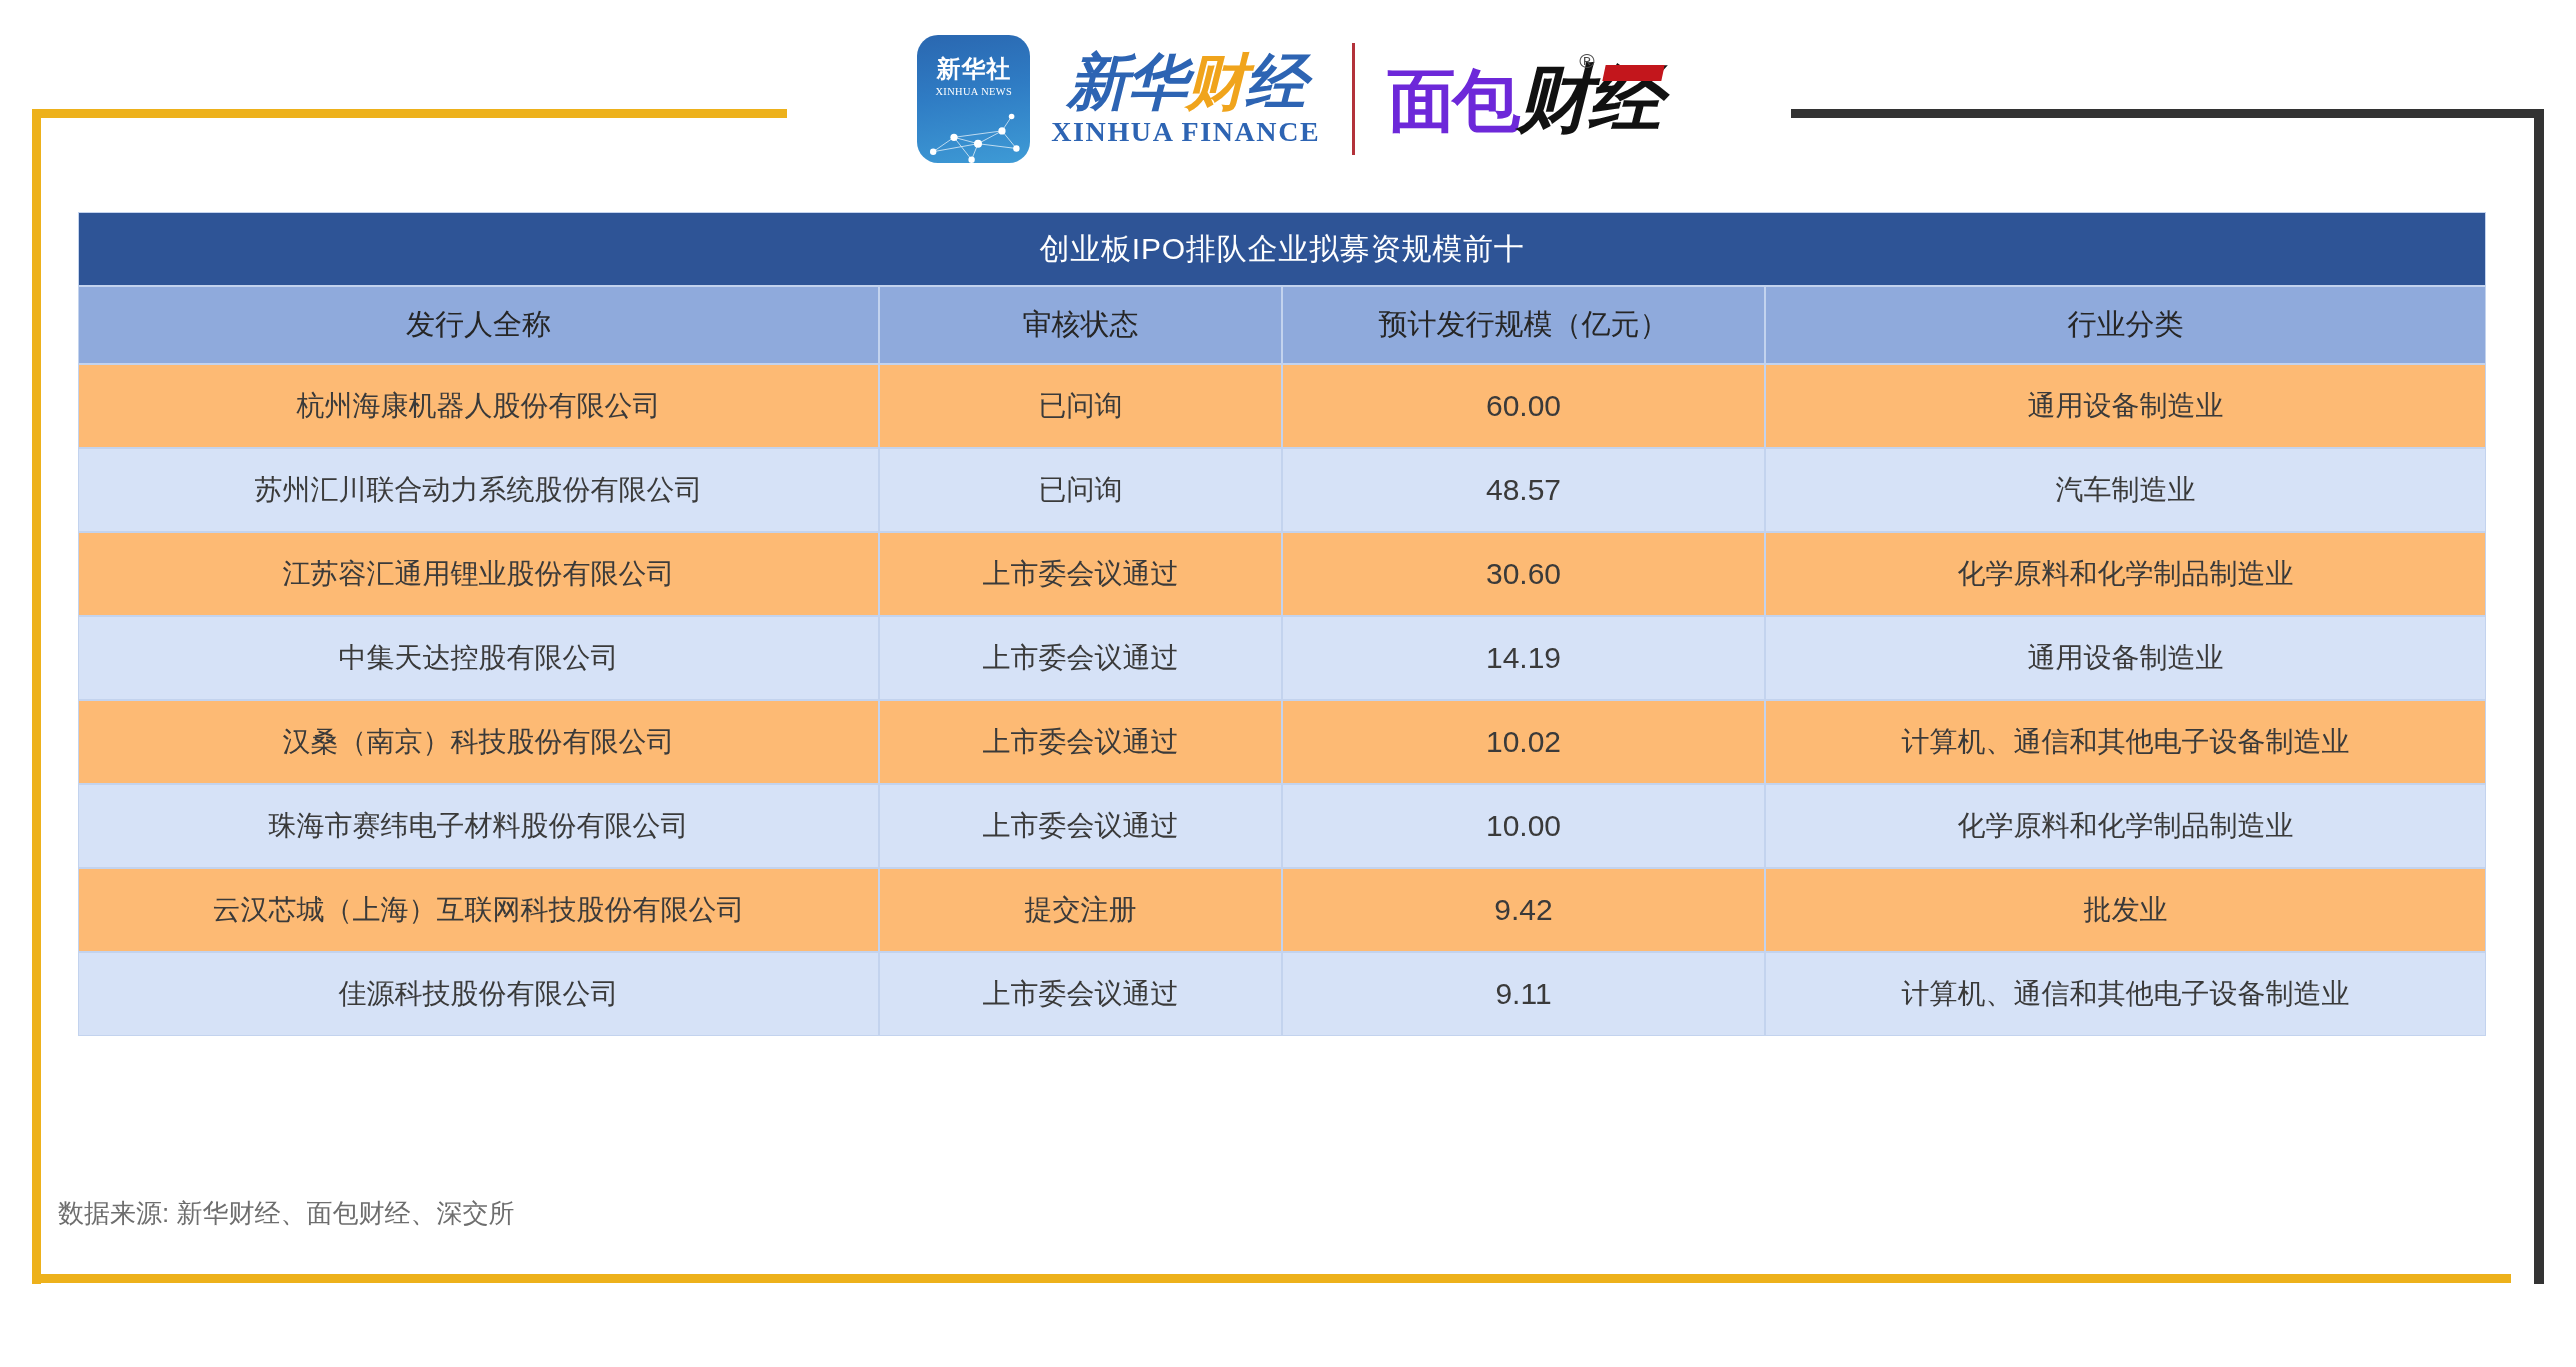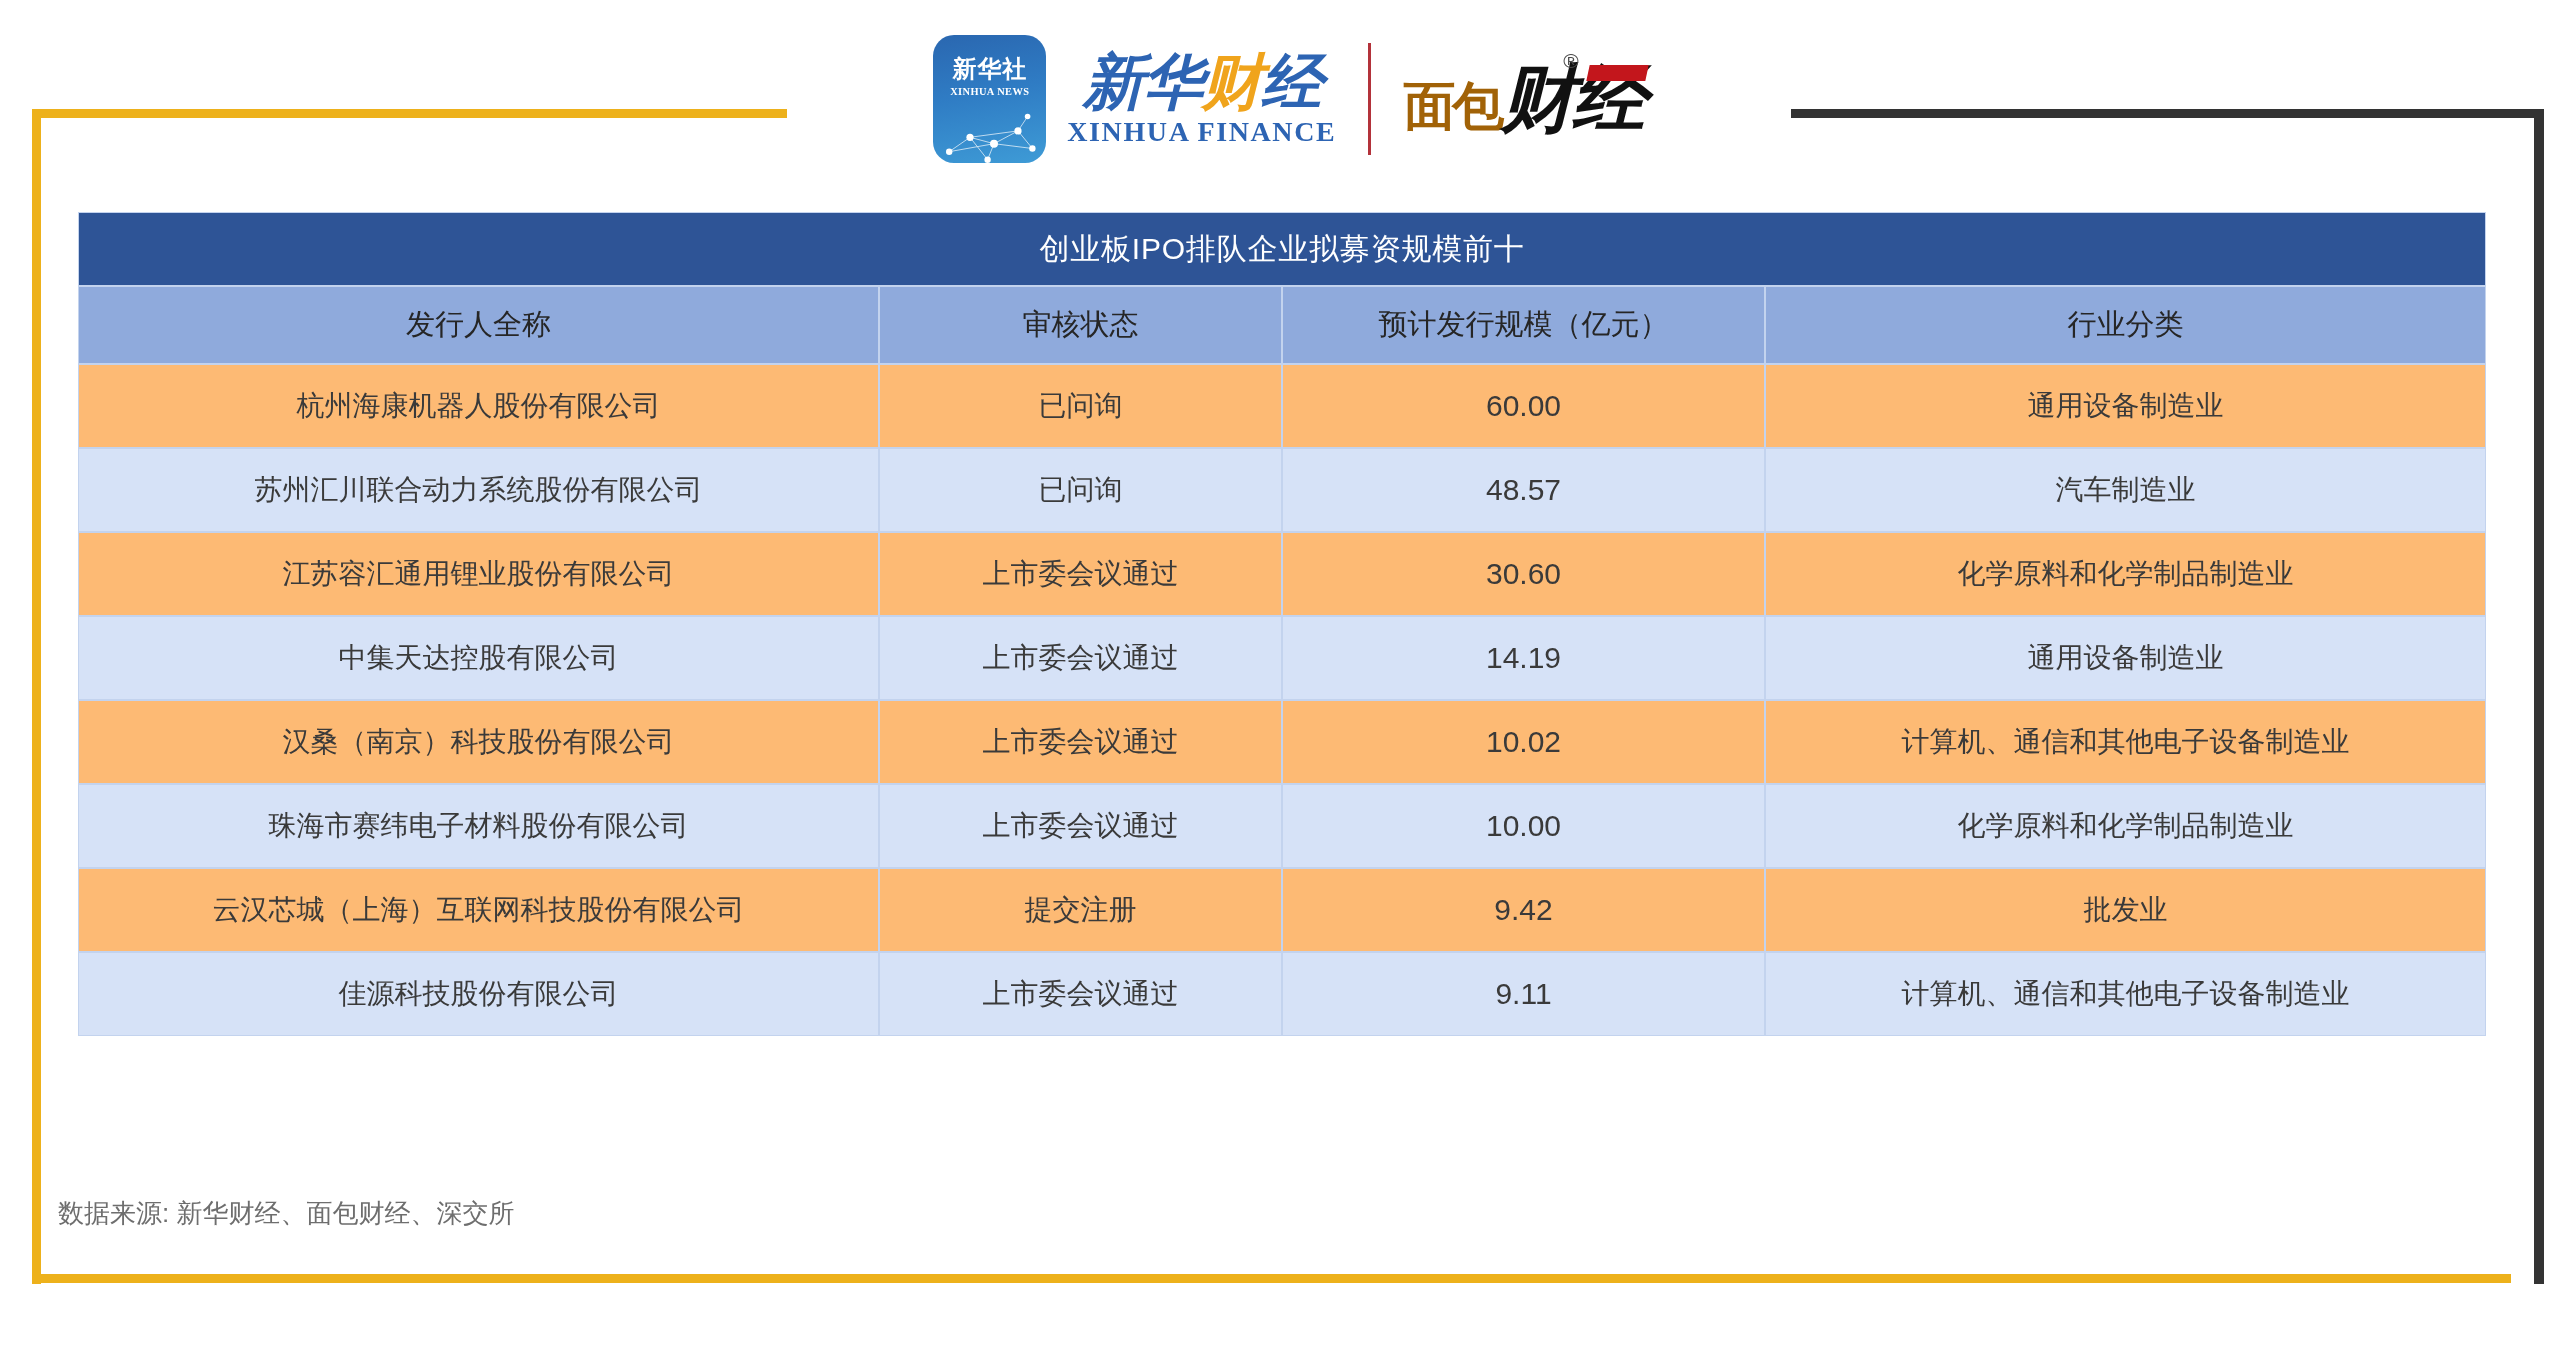--- a/index.html
+++ b/index.html
@@ -78,21 +78,21 @@
     letter-spacing: 0.8px;
     line-height: 1;
   }
   .xh-badge .xh-en {
     position: absolute;
     left: 0; right: 0; top: 51px;
     text-align: center;
     color: #ffffff;
     font-family: "Liberation Serif", "DejaVu Serif", serif;
     font-size: 10.4px;
-    font-weight: bold;
+    font-weight: normal;
     letter-spacing: 0.4px;
   }
   .xh-net { position: absolute; left: 4.8px; bottom: 0px; width: 104px; height: 61px; }
 
   
   .xf-wrap {
     flex: 0 0 auto;
     display: flex;
     flex-direction: column;
     align-items: center;
@@ -130,23 +130,23 @@
 
   
   .mb-wrap {
     flex: 0 0 auto;
     position: relative;
     display: flex;
     align-items: baseline;
     white-space: nowrap;
   }
   .mb-red {
-    font-size: 52px;
-    font-weight: bold;
-    color: #a16207;
+    font-size: 68px;
+    font-weight: bold;
+    color: #6d28d9;
     letter-spacing: -3.2px;
     line-height: 1;
   }
   .mb-black {
     font-size: 74px;
     font-weight: bold;
     color: #111111;
     letter-spacing: -3.2px;
     line-height: 1;
     font-style: italic;

